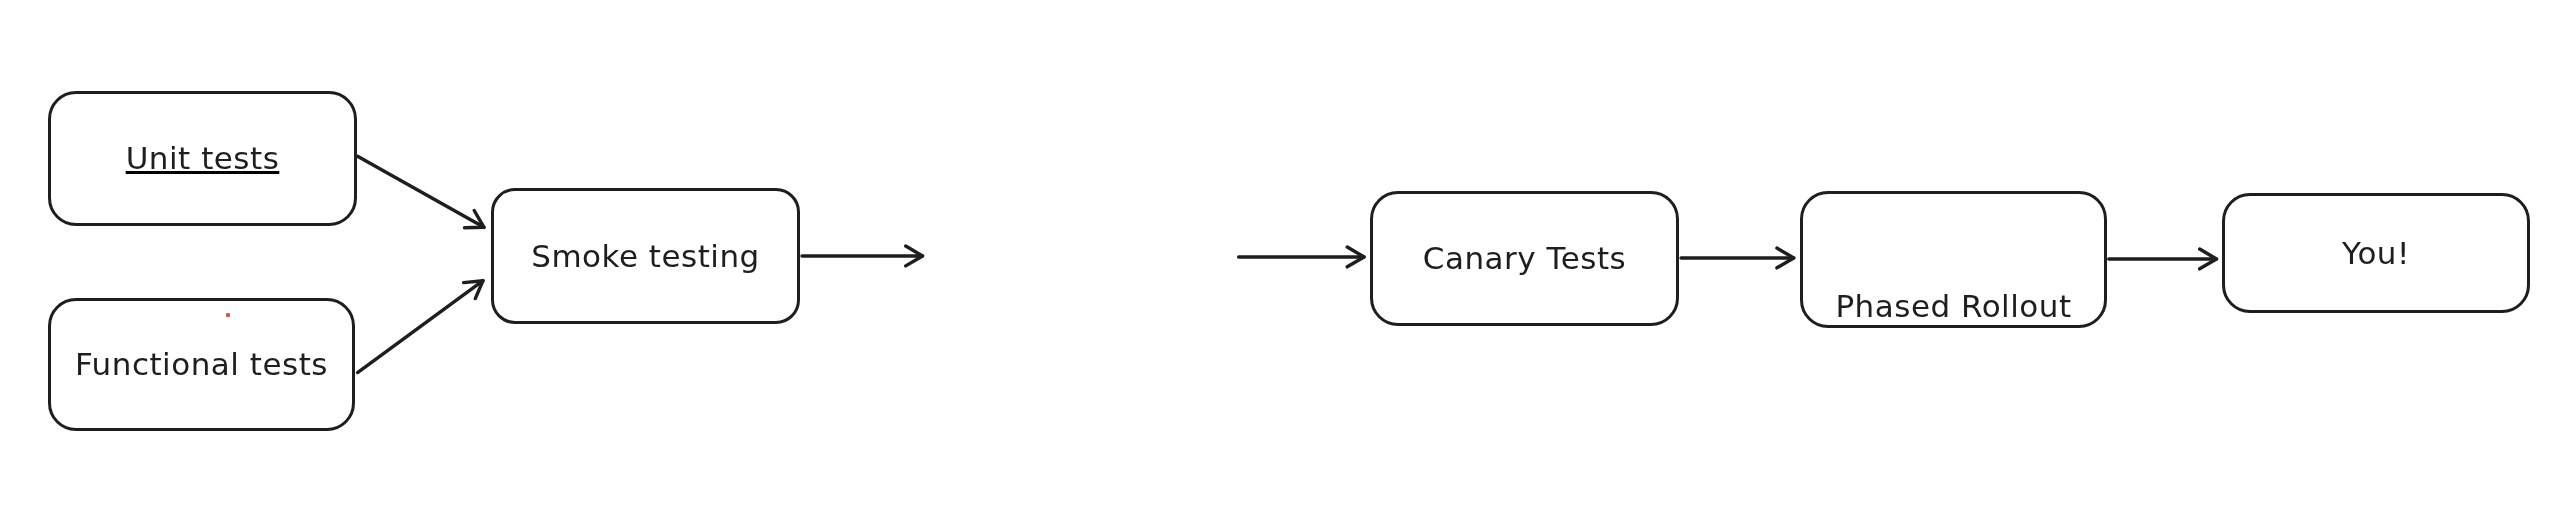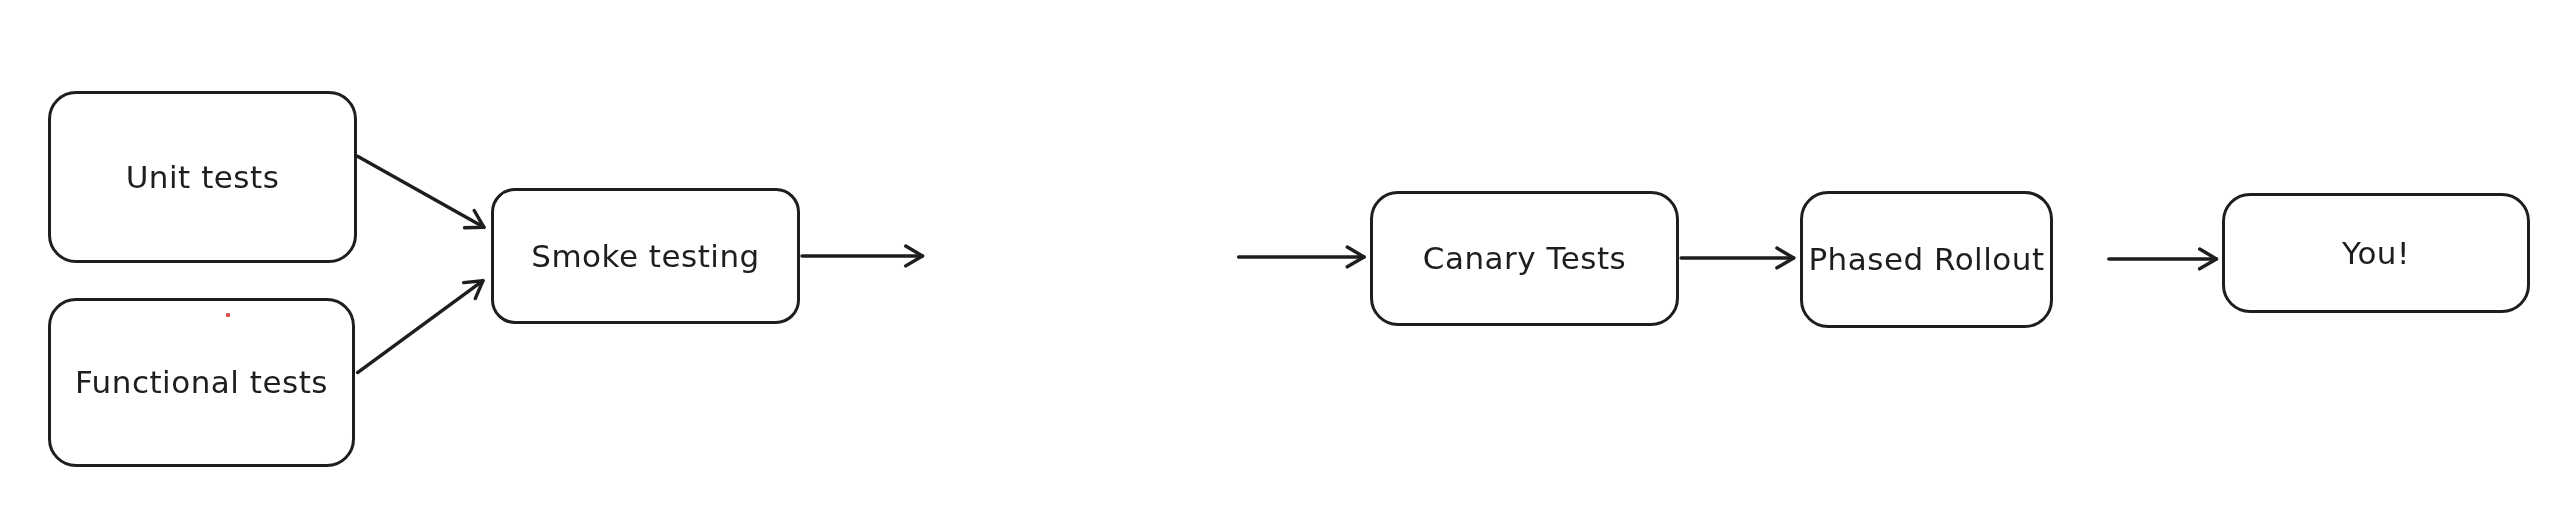--- a/index.html
+++ b/index.html
@@ -35,26 +35,26 @@
     text-align: center;
   }
   .node-label {
     color: #1e1e1e;
     font-size: 31px;
     line-height: 1.18;
     white-space: pre-line;
     letter-spacing: 0.5px;
   }
   
-  #n-unit      { left: 48px;   top: 91px;  width: 309px; height: 172px; }
-  #n-func      { left: 48px;   top: 298px; width: 307px; height: 169px; }
+  #n-unit      { left: 48px;   top: 91px;  width: 309px; height: 135px; text-decoration: underline; }
+  #n-func      { left: 48px;   top: 298px; width: 307px; height: 133px; }
   #n-smoke     { left: 491px;  top: 188px; width: 309px; height: 136px; border-radius: 24px; }
   #n-dbt       { left: 928px;  top: 189px; width: 308px; height: 134px; }
   #n-canary    { left: 1370px; top: 191px; width: 309px; height: 135px; }
-  #n-phased    { left: 1800px; top: 191px; width: 253px; height: 137px; }
+  #n-phased    { left: 1800px; top: 191px; width: 307px; height: 137px; align-items: flex-end; }
   #n-you       { left: 2222px; top: 193px; width: 308px; height: 120px; }
 
   #artifact-dot {
     position: absolute;
     left: 226px;
     top: 313px;
     width: 4px;
     height: 4px;
     border-radius: 1px;
     background: #e05252;

